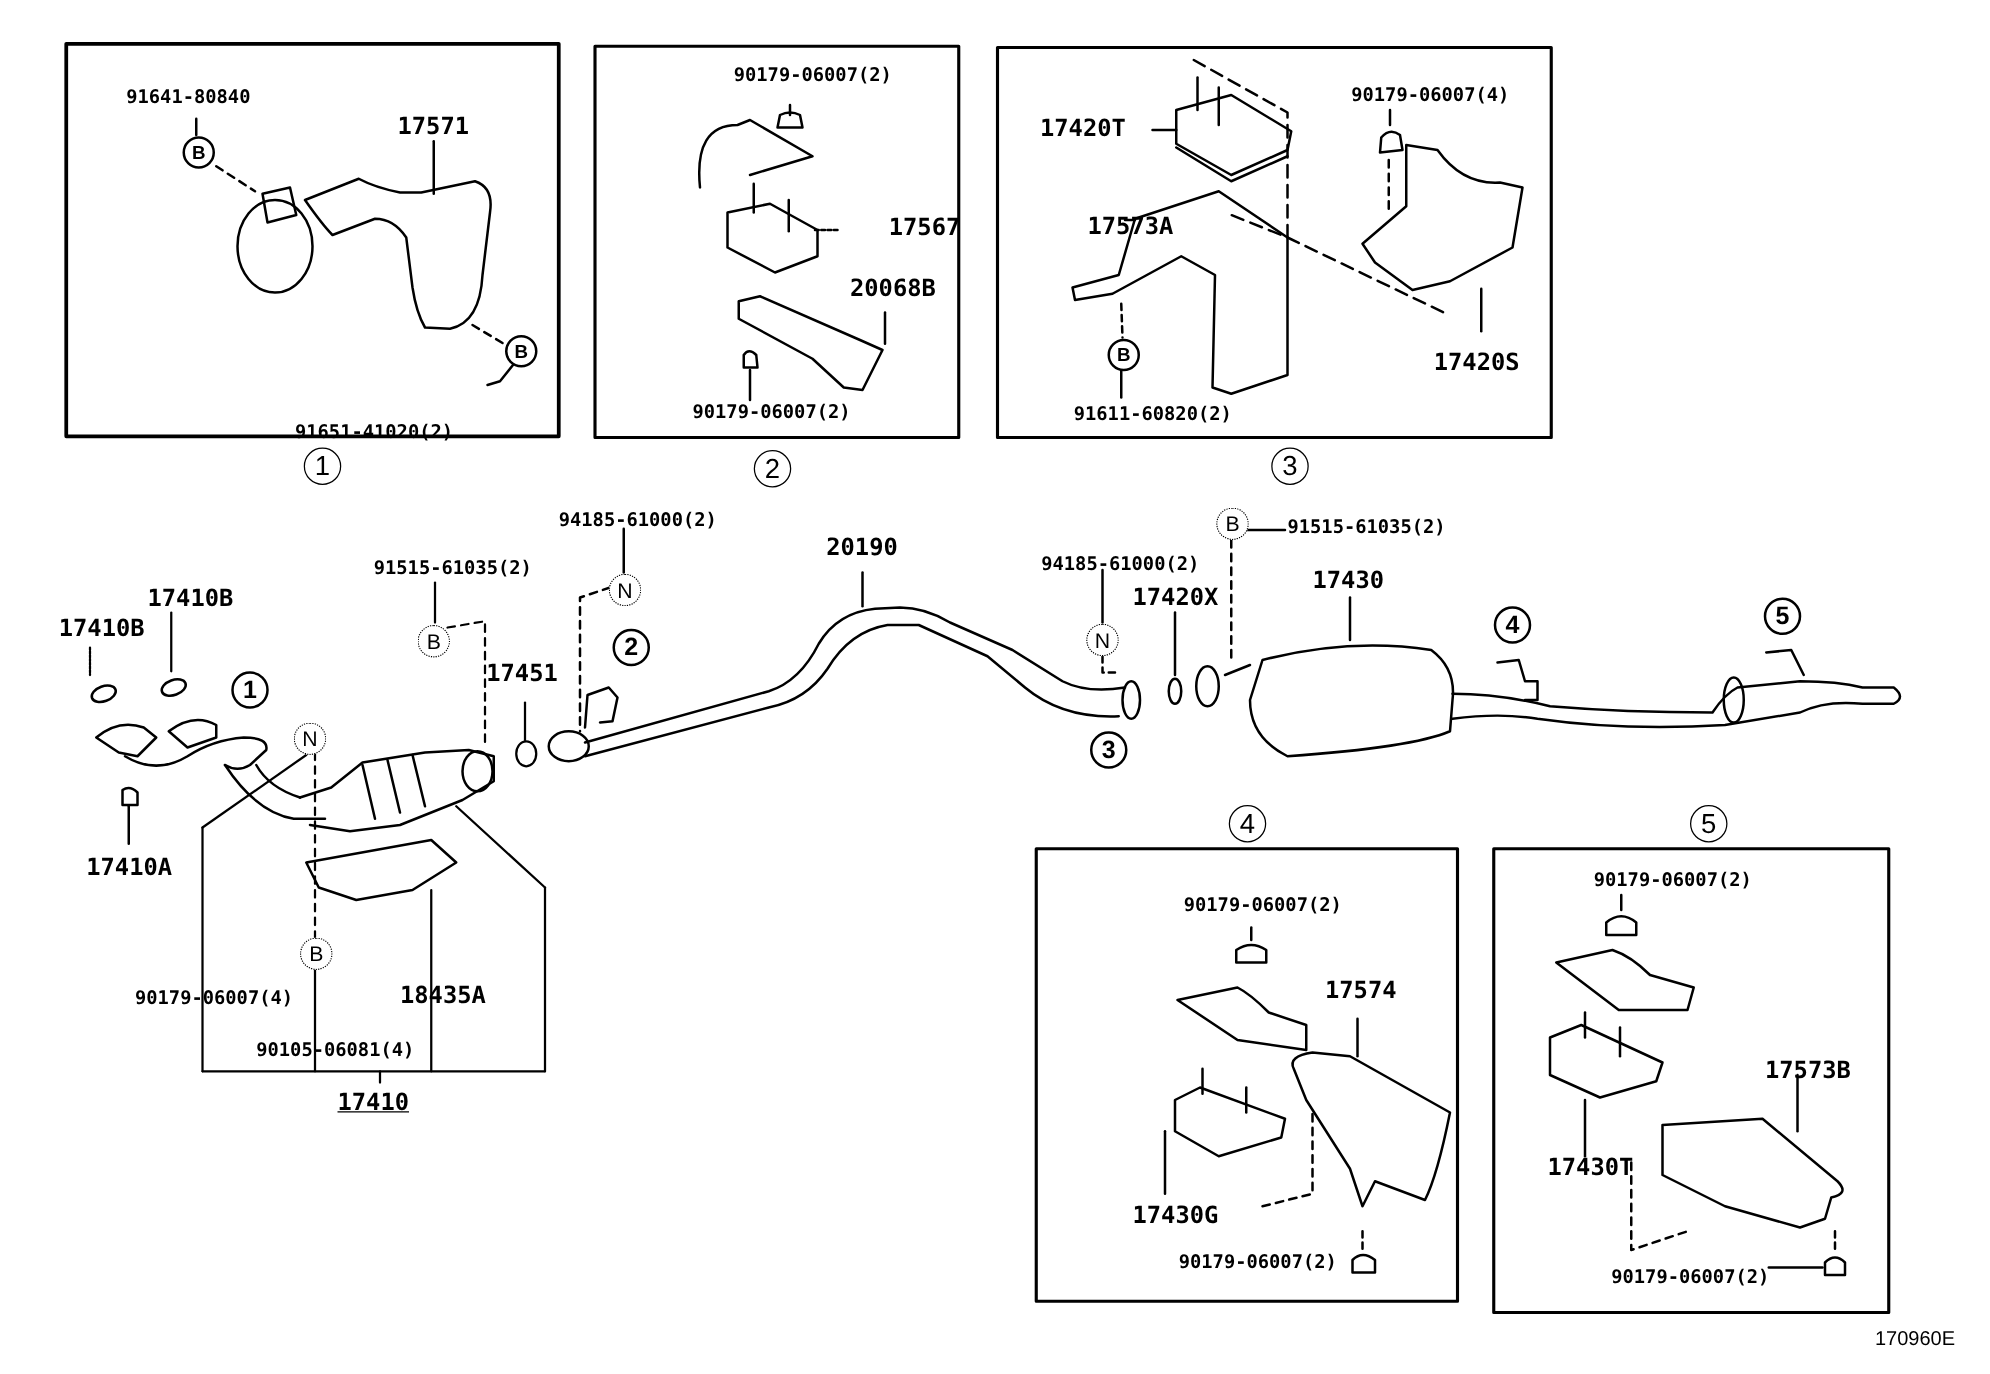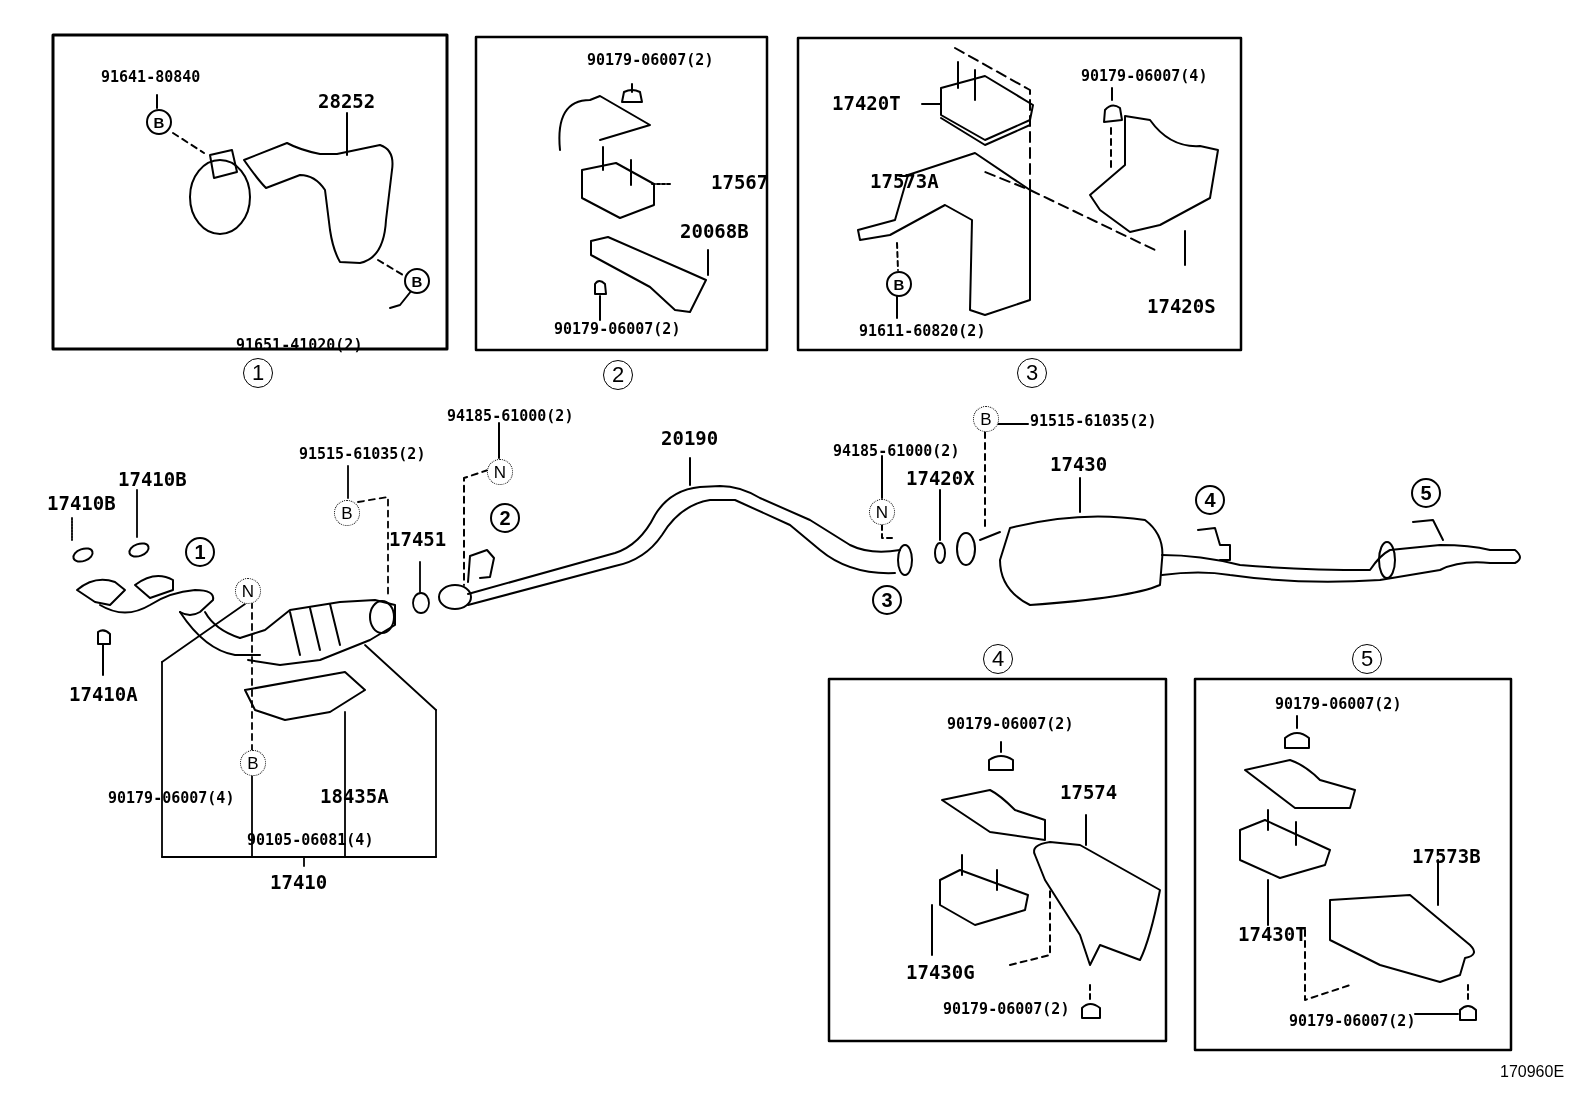--- a/index.html
+++ b/index.html
@@ -160,50 +160,50 @@
     <line x1="1438" y1="860" x2="1438" y2="905"></line>
     <line x1="1268" y1="880" x2="1268" y2="925"></line>
     <path d="M1305 930 L1305 1000 L1350 985" stroke-dasharray="6,5"></path>
     <line x1="1468" y1="985" x2="1468" y2="1003" stroke-dasharray="5,4"></line>
     <path d="M1460 1010 Q1468 1002 1476 1010 L1476 1020 L1460 1020 Z"></path>
     <line x1="1415" y1="1014" x2="1458" y2="1014"></line>
   </g>
 </svg>
 
 <div class="lbl sm" style="left:101px;top:70px;">91641-80840</div>
-<div class="lbl lg" style="left:318px;top:92px;">28252</div>
+<div class="lbl lg" style="left:318px;top:92px;">17571</div>
 <div class="lbl sm" style="left:236px;top:303px;margin-top:35px;">91651-41020(2)</div>
 <div class="circ symB" style="left:146px;top:109px;">B</div>
 <div class="circ symB" style="left:404px;top:268px;">B</div>
 <div class="circ refo" style="left:243px;top:358px;">1</div>
 
 <div class="lbl sm" style="left:587px;top:53px;">90179-06007(2)</div>
 <div class="lbl lg" style="left:684px;top:173px;margin-left:27px;">17567</div>
 <div class="lbl lg" style="left:680px;top:222px;">20068B</div>
 <div class="lbl sm" style="left:554px;top:322px;">90179-06007(2)</div>
 <div class="circ refo" style="left:603px;top:360px;">2</div>
 
 <div class="lbl lg" style="left:832px;top:94px;">17420T</div>
 <div class="lbl sm" style="left:1081px;top:69px;">90179-06007(4)</div>
 <div class="lbl lg" style="left:870px;top:172px;">17573A</div>
-<div class="lbl lg" style="left:1147px;top:281px;margin-top:16px;">17420S</div>
+<div class="lbl lg" style="left:1147px;top:281px;">17420S</div>
 <div class="lbl sm" style="left:859px;top:324px;">91611-60820(2)</div>
 <div class="circ symB" style="left:886px;top:271px;">B</div>
 <div class="circ refo" style="left:1017px;top:358px;">3</div>
 
 <div class="lbl lg" style="left:47px;top:494px;">17410B</div>
 <div class="lbl lg" style="left:118px;top:470px;">17410B</div>
 <div class="circ ref" style="left:185px;top:537px;">1</div>
 <div class="lbl lg" style="left:69px;top:685px;">17410A</div>
 <div class="circ sym" style="left:235px;top:578px;">N</div>
 <div class="circ sym" style="left:240px;top:750px;">B</div>
 <div class="lbl sm" style="left:108px;top:791px;">90179-06007(4)</div>
 <div class="lbl lg" style="left:320px;top:787px;">18435A</div>
-<div class="lbl sm" style="left:205px;top:833px;margin-left:42px;">90105-06081(4)</div>
-<div class="lbl lg" style="left:270px;top:873px;">17410</div>
+<div class="lbl sm" style="left:205px;top:833px;">90105-06081(4)</div>
+<div class="lbl lg" style="left:270px;top:873px;text-decoration:underline;">17410</div>
 
 <div class="lbl sm" style="left:299px;top:447px;">91515-61035(2)</div>
 <div class="circ sym" style="left:334px;top:500px;">B</div>
 <div class="lbl lg" style="left:389px;top:530px;">17451</div>
 
 <div class="lbl sm" style="left:447px;top:409px;">94185-61000(2)</div>
 <div class="circ sym" style="left:487px;top:459px;">N</div>
 <div class="circ ref" style="left:490px;top:503px;">2</div>
 <div class="lbl lg" style="left:661px;top:429px;">20190</div>
 

